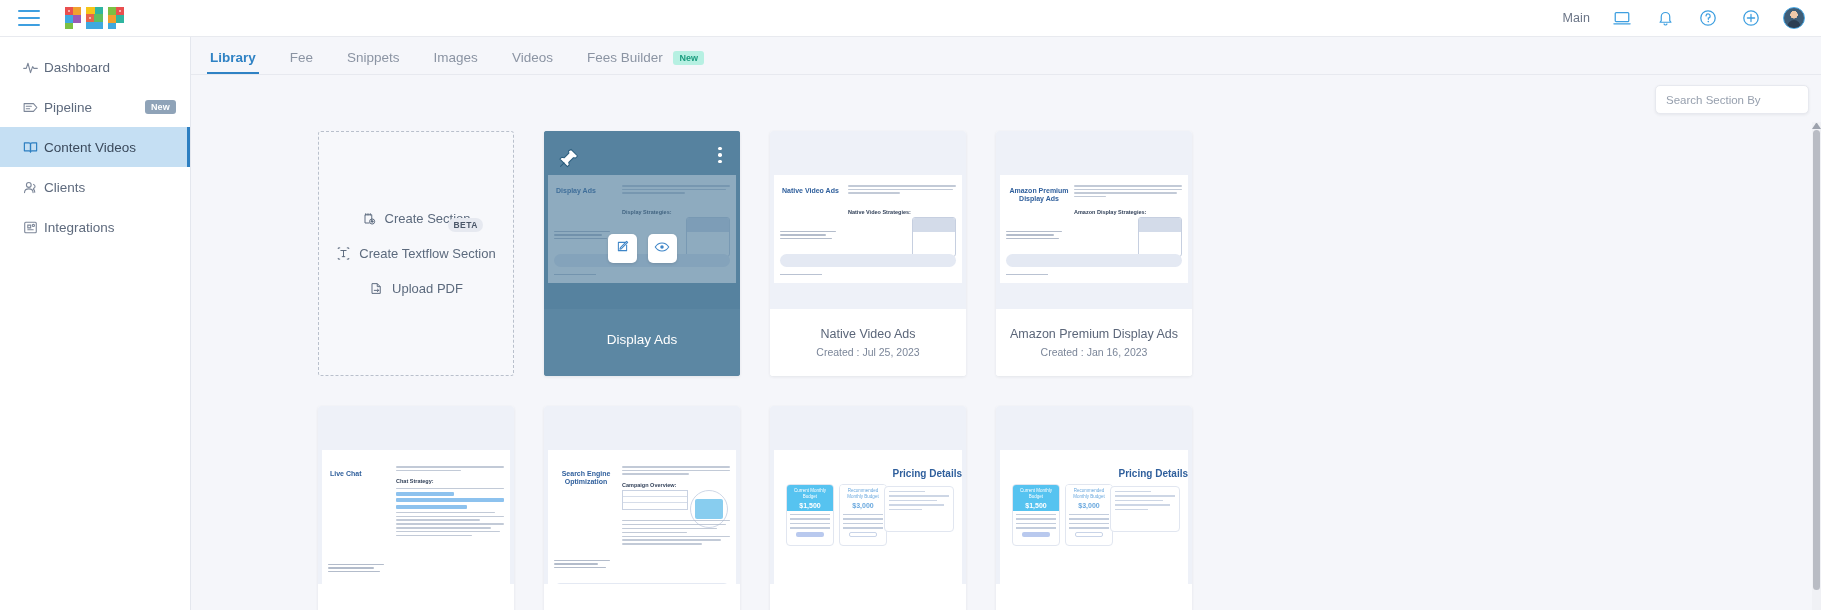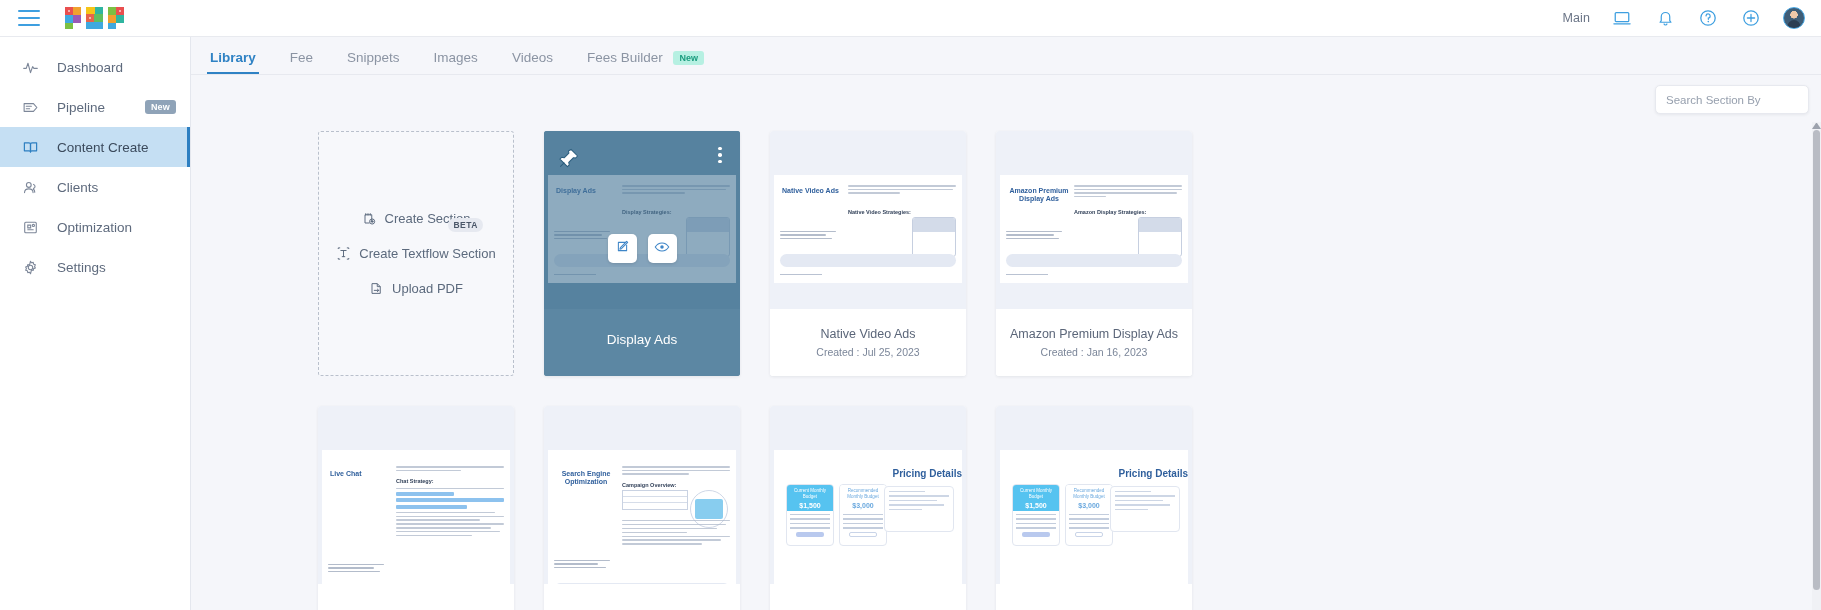--- a/index.html
+++ b/index.html
@@ -54,21 +54,21 @@
   }
   .nav-item {
     display: flex; align-items: center;
     height: 40px; padding-left: 22px;
     font-size: 13.5px; color: #5e6a7d;
     cursor: pointer; position: relative;
     user-select: none;
   }
   .nav-item .nav-ico { width: 22px; display:flex; align-items:center; justify-content:flex-start; }
   .nav-item .nav-ico svg { display:block; }
-  .nav-item .nav-label { margin-left: 13px; white-space: nowrap; }
+  .nav-item .nav-label { margin-left: 0; white-space: nowrap; }
   .nav-item.active { background: #c5dff3; color: #3b4a5c; }
   .nav-item.active::after {
     content:""; position:absolute; right:0; top:0; bottom:0; width:3px; background:#2d7fc1;
   }
   .badge-new {
     margin-left: auto; margin-right: 14px;
     background: #8fa3b8; color: #ffffff;
     font-size: 9px; padding: 2px 6px 2px 6px; border-radius: 3px;
     letter-spacing: .2px; font-weight: 700;
   }
@@ -332,21 +332,21 @@
 
 
 
   <div class="nav-item active">
     <span class="nav-ico">
       <svg width="17" height="17" viewBox="0 0 20 20" fill="none" stroke="#2d7fc1" stroke-width="1.4" stroke-linejoin="round">
         <path d="M2.8 4.5h5.4a1.8 1.8 0 0 1 1.8 1.8v9a1.4 1.4 0 0 0-1.4-1.4H2.8z"></path>
         <path d="M17.2 4.5h-5.4A1.8 1.8 0 0 0 10 6.3v9a1.4 1.4 0 0 1 1.4-1.4h5.8z"></path>
       </svg>
     </span>
-    <span class="nav-label">Content Create</span>
+    <span class="nav-label">Content Videos</span>
   </div>
 
   <div class="nav-item">
     <span class="nav-ico">
       <svg width="17" height="17" viewBox="0 0 20 20" fill="none" stroke="#7d8799" stroke-width="1.3" stroke-linecap="round">
         <circle cx="8" cy="7" r="2.8"></circle>
         <path d="M3 16c0-2.8 2.3-4.4 5-4.4s5 1.6 5 4.4"></path>
         <path d="M13.6 6.4a2.4 2.4 0 0 1 0 4.6M15 15.6c0-1.8-.6-3-1.7-3.8"></path>
       </svg>
     </span>
@@ -355,32 +355,23 @@
 
   <div class="nav-item">
     <span class="nav-ico">
       <svg width="17" height="17" viewBox="0 0 20 20" fill="none" stroke="#7d8799" stroke-width="1.3">
         <rect x="3.2" y="3.8" width="13.6" height="12.4" rx="1.2"></rect>
         <path d="M6.8 7.2h3.4v3.2H6.8z"></path>
         <path d="M6.8 12.6h6.4" stroke-linecap="round"></path>
         <circle cx="13.4" cy="7.6" r="1.3"></circle>
       </svg>
     </span>
-    <span class="nav-label">Optimization</span>
-  </div>
-
-  <div class="nav-item">
-    <span class="nav-ico">
-      <svg width="17" height="17" viewBox="0 0 20 20" fill="none" stroke="#7d8799" stroke-width="1.3" stroke-linejoin="round">
-        <circle cx="10" cy="10" r="2.6"></circle>
-        <path d="M10 2.6l1.1 1.8 2.1-.4.5 2.1 2 .7-.9 1.9.9 1.9-2 .7-.5 2.1-2.1-.4L10 17.4l-1.1-1.8-2.1.4-.5-2.1-2-.7.9-1.9-.9-1.9 2-.7.5-2.1 2.1.4z"></path>
-      </svg>
-    </span>
-    <span class="nav-label">Settings</span>
-  </div>
+    <span class="nav-label">Integrations</span>
+  </div>
+
 </div>
 
 <div class="main">
 
   <div class="tabs">
     <div class="tab active">
       <span>Library</span>
     </div>
     <div class="tab">
       <span>Fee</span>

